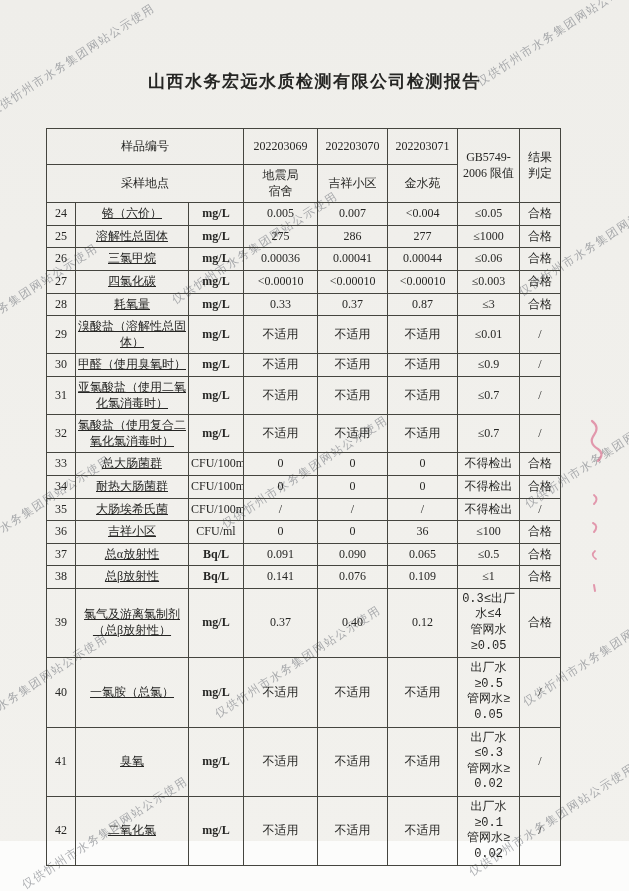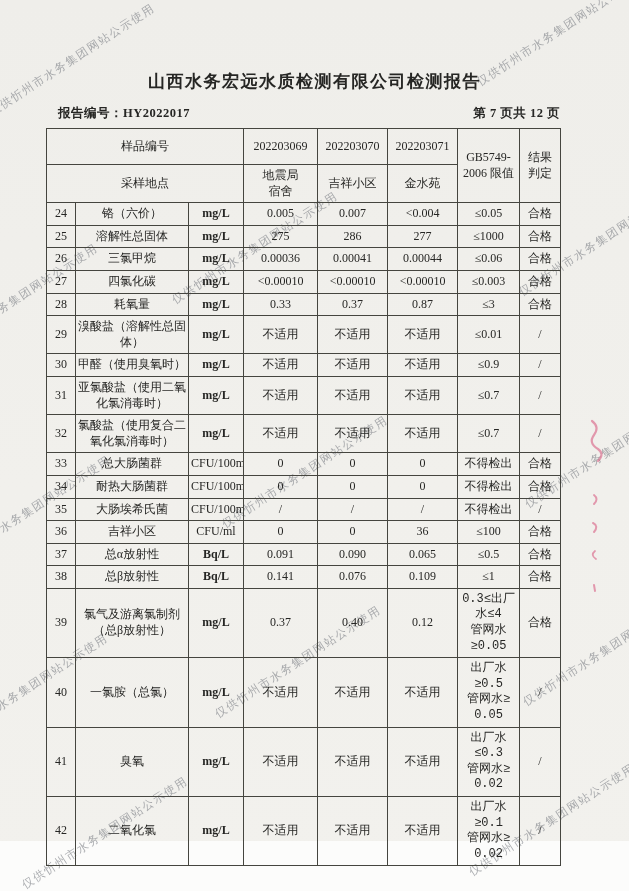--- a/index.html
+++ b/index.html
@@ -29,21 +29,21 @@
     position:absolute; left:46px; top:128px; width:514px;
     border-collapse:collapse; table-layout:fixed;
     border:1.5px solid #3c3c38;
   }
   table.report td {
     border:1px solid #45453f; text-align:center; vertical-align:middle;
     font-size:12px; line-height:1.3; padding:3px 2px; white-space:pre-line;
     overflow:hidden;
   }
   td.hdr { height:29px; }
-  td.item-cell { text-align:left; padding-left:6px; }
+  td.item-cell { text-align:left; padding-left:6px;text-decoration:underline; }
   .unit-normal { font-size:11.5px;font-weight:bold; }
   .unit-small { font-size:9px; letter-spacing:0; }
   .limit-small { font-size:9.5px; line-height:1.3; padding:2px 1px;font-family:Liberation Mono, monospace; }
   .pen-marks { position:absolute; pointer-events:none; }
 </style>
 </head>
 <body>
 
 <div class="page">
 
@@ -60,24 +60,20 @@
       <span class="wm" style="left: 608px; top: 452px; color: rgba(118, 122, 128, 0.6);">仅供忻州市水务集团网站公示使用</span>
       <span class="wm" style="left: 298px; top: 662px; color: rgba(118, 122, 128, 0.6);">仅供忻州市水务集团网站公示使用</span>
       <span class="wm" style="left: 25px; top: 690px; color: rgba(118, 122, 128, 0.6);">仅供忻州市水务集团网站公示使用</span>
       <span class="wm" style="left: 606px; top: 650px; color: rgba(118, 122, 128, 0.6);">仅供忻州市水务集团网站公示使用</span>
       <span class="wm" style="left: 105px; top: 833px; color: rgba(118, 122, 128, 0.6);">仅供忻州市水务集团网站公示使用</span>
       <span class="wm" style="left: 552px; top: 820px; color: rgba(118, 122, 128, 0.6);">仅供忻州市水务集团网站公示使用</span>
     </div>
 
   <div class="doc-title">山西水务宏远水质检测有限公司检测报告</div>
 
-  <div class="meta-row">
-    <span>报告编号：HY2022017</span>
-    <span>第 7 页共 12 页</span>
-  </div>
 
   <table class="report">
     <colgroup>
       <col style="width:29px">
         <col style="width:113px">
         <col style="width:55px">
       <col style="width:74px">
         <col style="width:70px">
         <col style="width:70px">
       <col style="width:62px">

